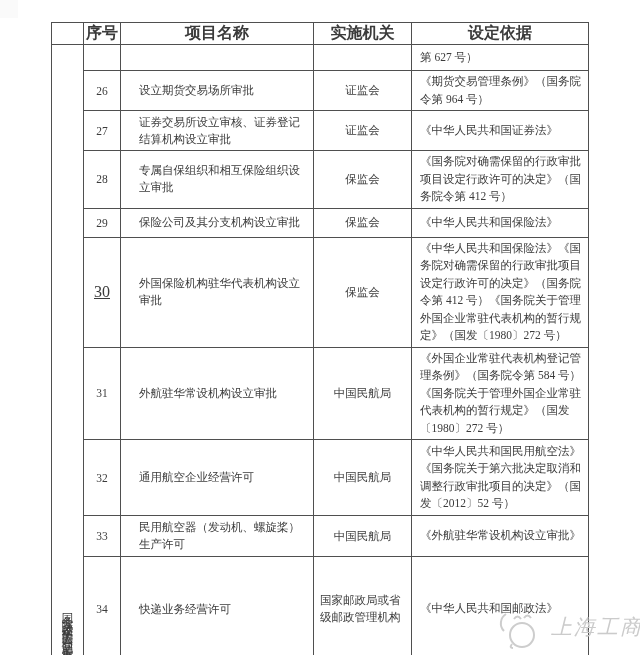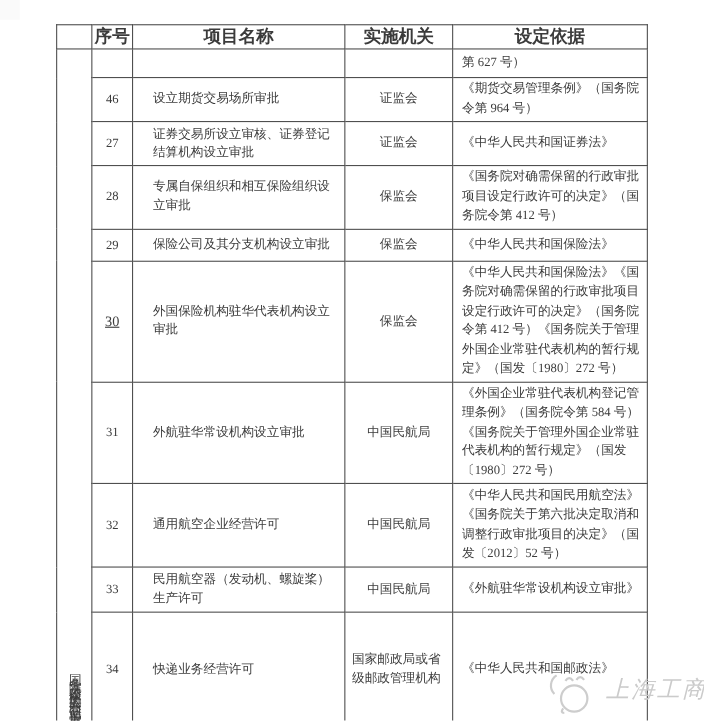--- a/index.html
+++ b/index.html
@@ -14,21 +14,21 @@
     border-collapse:collapse;table-layout:fixed;width:537px;
     font-size:11.5px;
   }
   table.approval td,table.approval th{
     border:1px solid #4f4f4f;
     overflow:hidden;
     word-break:break-all;
   }
   th{font-weight:700;font-size:16px;text-align:center;padding:0;}
   .c-no{text-align:center;vertical-align:middle;}
-  .c-no.big{font-size:13px;text-decoration:underline;}
+  .c-no.big{font-size:16px;text-decoration:underline;}
   .c-name{text-align:left;vertical-align:middle;padding:2px 8px 2px 18px;line-height:17px;}
   .c-agency{text-align:center;vertical-align:middle;padding:0 2px;line-height:17px;}
   .c-agency.ta-left{text-align:left;padding-left:6px;}
   .c-basis{text-align:left;vertical-align:middle;padding:2px 6px 2px 8px;line-height:17.5px;}
   td.side{vertical-align:bottom;text-align:center;padding:0 0 5px 0;}
   .side-text{
     writing-mode:vertical-lr;text-orientation:upright;
     font-size:11.5px;letter-spacing:2.6px;line-height:30px;
     margin:0 auto;color:#3b3b3b;
   }
@@ -67,21 +67,21 @@
   <tr style="height:26px">
     <td class="side" rowspan="11">
       <div class="side-text">国务院决定保留的工商登记前置审批事项目录</div>
     </td>
     <td class="c-no"></td>
     <td class="c-name"></td>
     <td class="c-agency"></td>
     <td class="c-basis">第 627 号）</td>
   </tr>
   <tr style="height:38px">
-    <td class="c-no">46</td>
+    <td class="c-no">26</td>
     <td class="c-name">设立期货交易场所审批</td>
     <td class="c-agency">证监会</td>
     <td class="c-basis">《期货交易管理条例》（国务院令第 964 号）</td>
   </tr>
   <tr style="height:40px">
     <td class="c-no">27</td>
     <td class="c-name">证券交易所设立审核、证券登记结算机构设立审批</td>
     <td class="c-agency">证监会</td>
     <td class="c-basis">《中华人民共和国证券法》</td>
   </tr>

